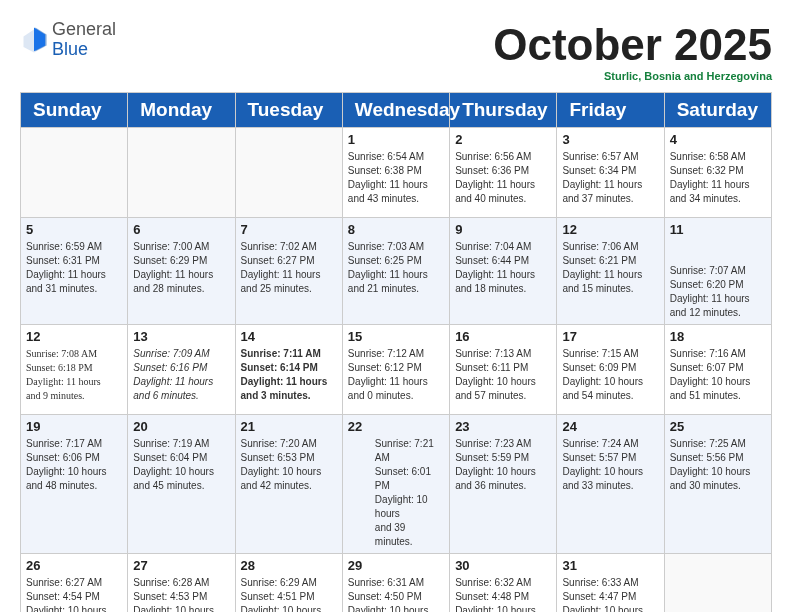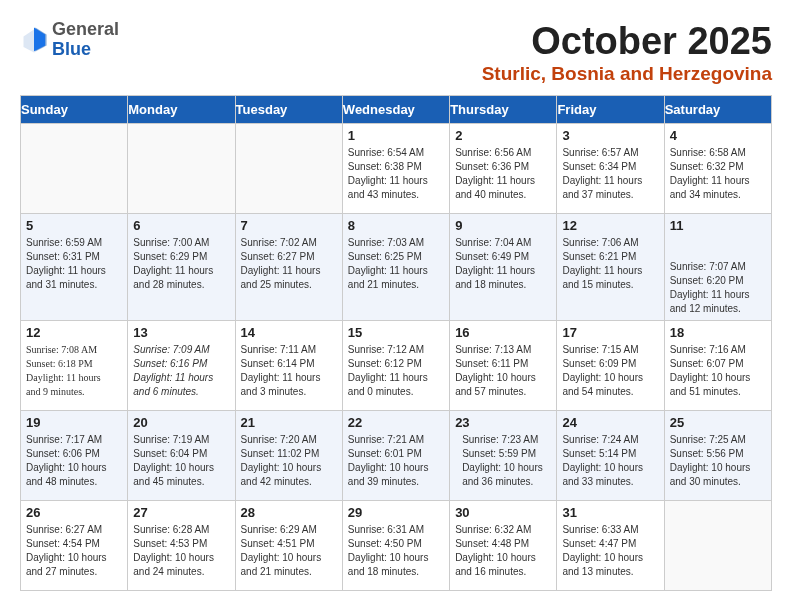--- a/index.html
+++ b/index.html
@@ -16,53 +16,53 @@
       align-items: flex-start;
       margin-bottom: 10px;
     }
     .logo {
       display: flex;
       align-items: center;
       gap: 4px;
     }
     .logo-text {
       font-size: 18px;
-      font-weight: bold;
+      font-weight: normal;
       line-height: 1.1;
     }
     .logo-general { color: #555; }
     .logo-blue { color: #1a5fb4; }
     .logo-icon {
       width: 28px;
       height: 28px;
     }
     .title-block {
       text-align: right;
     }
     .month-year {
-      font-size: 38px;
+      font-size: 44px;
       font-weight: bold;
       color: #222;
     }
     .location {
-      font-size: 19px;
-      color: #c2410c;
+      font-size: 11px;
+      color: #15803d;
       font-weight: 600;
     }
     table {
       width: 100%;
       border-collapse: collapse;
       table-layout: fixed;
     }
     thead th {
       background-color: #1a5fb4;
       color: #fff;
-      font-size: 13px;
+      font-size: 19px;
       font-weight: bold;
-      padding: 6px 0;
+      padding: 6px 12px;
       text-align: left;
       border: 1px solid #ccc;
     }
     tbody td {
       vertical-align: top;
       border: 1px solid #ccc;
       padding: 4px 5px;
       font-size: 10.5px;
       color: #333;
       height: 90px;
@@ -181,21 +181,21 @@
         <td>
           <span class="day-num">8</span>
           <div class="day-info" style="white-space: pre-line;">Sunrise: 7:03 AM
 Sunset: 6:25 PM
 Daylight: 11 hours
 and 21 minutes.</div>
         </td>
         <td>
           <span class="day-num">9</span>
           <div class="day-info" style="white-space: pre-line;">Sunrise: 7:04 AM
-Sunset: 6:49 PM
+Sunset: 6:44 PM
 Daylight: 11 hours
 and 18 minutes.</div>
         </td>
         <td>
           <span class="day-num">12</span>
           <div class="day-info" style="white-space: pre-line;">Sunrise: 7:06 AM
 Sunset: 6:21 PM
 Daylight: 11 hours
 and 15 minutes.</div>
         </td>
@@ -217,21 +217,21 @@
         </td>
         <td>
           <span class="day-num">13</span>
           <div class="day-info" style="white-space: pre-line; font-style: italic;">Sunrise: 7:09 AM
 Sunset: 6:16 PM
 Daylight: 11 hours
 and 6 minutes.</div>
         </td>
         <td>
           <span class="day-num">14</span>
-          <div class="day-info" style="white-space: pre-line;">Sunrise: 7:11 AM
+          <div class="day-info" style="white-space: pre-line; font-weight: bold;">Sunrise: 7:11 AM
 Sunset: 6:14 PM
 Daylight: 11 hours
 and 3 minutes.</div>
         </td>
         <td>
           <span class="day-num">15</span>
           <div class="day-info" style="white-space: pre-line;">Sunrise: 7:12 AM
 Sunset: 6:12 PM
 Daylight: 11 hours
 and 0 minutes.</div>
@@ -269,42 +269,42 @@
         <td>
           <span class="day-num">20</span>
           <div class="day-info" style="white-space: pre-line;">Sunrise: 7:19 AM
 Sunset: 6:04 PM
 Daylight: 10 hours
 and 45 minutes.</div>
         </td>
         <td>
           <span class="day-num">21</span>
           <div class="day-info" style="white-space: pre-line;">Sunrise: 7:20 AM
-Sunset: 11:02 PM
+Sunset: 6:53 PM
 Daylight: 10 hours
 and 42 minutes.</div>
         </td>
         <td>
           <span class="day-num">22</span>
-          <div class="day-info" style="white-space: pre-line;">Sunrise: 7:21 AM
+          <div class="day-info" style="white-space: pre-line; margin-left: 27px;">Sunrise: 7:21 AM
 Sunset: 6:01 PM
 Daylight: 10 hours
 and 39 minutes.</div>
         </td>
         <td>
           <span class="day-num">23</span>
-          <div class="day-info" style="white-space: pre-line; margin-left: 7px;">Sunrise: 7:23 AM
+          <div class="day-info" style="white-space: pre-line;">Sunrise: 7:23 AM
 Sunset: 5:59 PM
 Daylight: 10 hours
 and 36 minutes.</div>
         </td>
         <td>
           <span class="day-num">24</span>
           <div class="day-info" style="white-space: pre-line;">Sunrise: 7:24 AM
-Sunset: 5:14 PM
+Sunset: 5:57 PM
 Daylight: 10 hours
 and 33 minutes.</div>
         </td>
         <td>
           <span class="day-num">25</span>
           <div class="day-info" style="white-space: pre-line;">Sunrise: 7:25 AM
 Sunset: 5:56 PM
 Daylight: 10 hours
 and 30 minutes.</div>
         </td>

